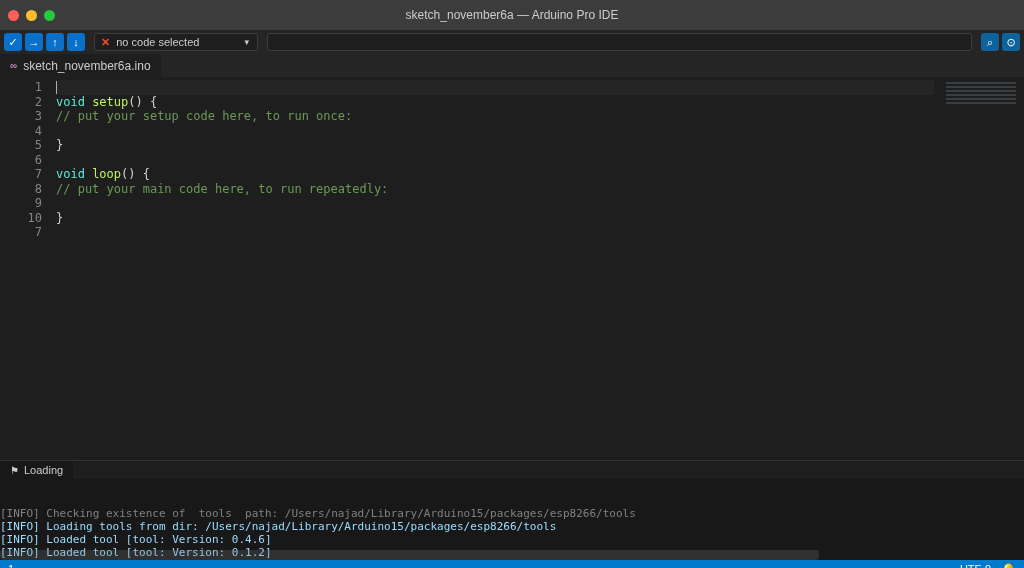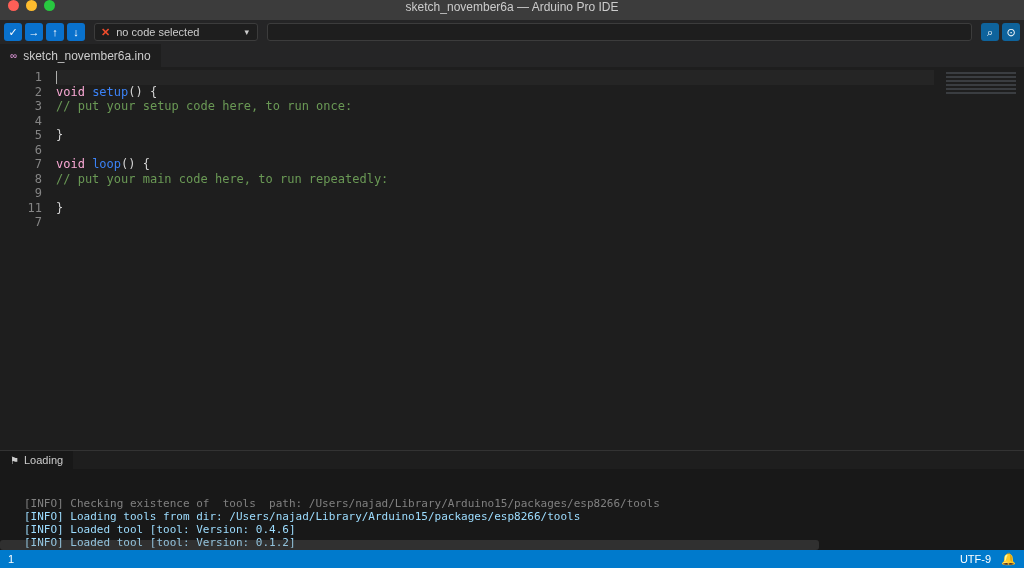--- a/index.html
+++ b/index.html
@@ -3,21 +3,21 @@
   <meta charset="utf-8">
   <style>
     * { margin: 0; padding: 0; box-sizing: border-box; }
     html, body {
       width: 1024px; height: 568px;
       font-family: -apple-system, 'Helvetica Neue', Arial, sans-serif;
       background: #1e1e1e; color: #cccccc; overflow: hidden;
       font-size: 13px;
     }
     .titlebar {
-      height: 20px; background: #3c3c3c; display: flex; align-items: flex-start;
+      height: 30px; background: #3c3c3c; display: flex; align-items: center;
       position: relative;
     }
     .traffic-lights { display: flex; gap: 7px; padding-left: 8px; align-items: center; }
     .tl { width: 11px; height: 11px; border-radius: 50%; }
     .tl.red   { background: #ff5f57; }
     .tl.yel   { background: #febc2e; }
     .tl.grn   { background: #28c840; }
     .titlebar-title {
       position: absolute; left: 0; right: 0; text-align: center;
       font-size: 12px; color: #cccccc; pointer-events: none;
@@ -63,22 +63,22 @@
       width: 56px; background: #1e1e1e; color: #858585; text-align: right;
       padding-right: 14px; font-family: Menlo, Consolas, monospace; font-size: 12px;
       line-height: 14.5px; padding-top: 2px; user-select: none;
     }
     .code {
       flex: 1; font-family: Menlo, Consolas, monospace; font-size: 12px;
       line-height: 14.5px; padding-top: 2px; white-space: pre; color: #d4d4d4;
       position: relative;
     }
     .cursor-line { background: rgba(255,255,255,0.03); }
-    .kw { color: #f9a8d4; }
-    .fn { color: #3b82f6; }
+    .kw { color: #5eead4; }
+    .fn { color: #bef264; }
     .cm { color: #6a9955; }
     .pn { color: #d4d4d4; }
     .cursor-caret {
       display:inline-block; width:1px; height:13px; background:#aeafad; vertical-align:middle;
     }
     .minimap {
       position:absolute; right:0; top:0; width:90px; height:100%; background:#1e1e1e;
     }
     .mm-chunk { position:absolute; right:8px; top:4px; width:70px; }
     .mm-line { height:2px; margin-bottom:2px; background:#3a3d41; }
@@ -86,21 +86,21 @@
       height: 100px; background: #181818; border-top: 1px solid #333; display:flex; flex-direction:column;
     }
     .output-tabs { height: 18px; display: flex; align-items: stretch; background:#1e1e1e;}
     .out-tab {
       display: flex; align-items: center; gap:5px; padding: 0 10px;
       background:#181818; color:#cccccc; font-size:11px; border-right:1px solid #1e1e1e;
     }
     .flag-icon { font-size:10px; }
     .output-body {
       flex:1; overflow:hidden; font-family: Menlo, Consolas, monospace; font-size:11px;
-      line-height:13px; color:#9cdcfe; padding: 2px 24px; white-space:pre;
+      line-height:13px; color:#9cdcfe; padding: 2px 0; white-space:pre;
       position: relative;
     }
     .out-dim { color:#808080; }
     .out-scroll {
       position:absolute; left:0; bottom:0; height:10px; width:80%; background:rgba(120,120,120,0.25);
       border-radius:3px;
     }
     .statusbar {
       height: 18px; background: #007acc; color:#fff; display:flex; align-items:center;
       font-size:11px; padding: 0 8px;
@@ -148,21 +148,21 @@
   <div class="gutter" id="gutter">
       <div>1</div>
       <div>2</div>
       <div>3</div>
       <div>4</div>
       <div>5</div>
       <div>6</div>
       <div>7</div>
       <div>8</div>
       <div>9</div>
-      <div>11</div>
+      <div>10</div>
       <div>7</div>
     </div>
   <div class="code" id="code"><div class="cursor-line"><span class="cursor-caret"></span></div><div><span class="kw">void</span><span class="pn"> </span><span class="fn">setup</span><span class="pn">() {</span></div><div><span class="cm">// put your setup code here, to run once:</span></div><div>&nbsp;</div><div><span class="pn">}</span></div><div>&nbsp;</div><div><span class="kw">void</span><span class="pn"> </span><span class="fn">loop</span><span class="pn">() {</span></div><div><span class="cm">// put your main code here, to run repeatedly:</span></div><div>&nbsp;</div><div><span class="pn">}</span></div><div>&nbsp;</div></div>
   <div class="minimap">
     <div class="mm-chunk">
       <div class="mm-line"></div>
         <div class="mm-line"></div>
         <div class="mm-line"></div>
       <div class="mm-line"></div>
         <div class="mm-line"></div>

